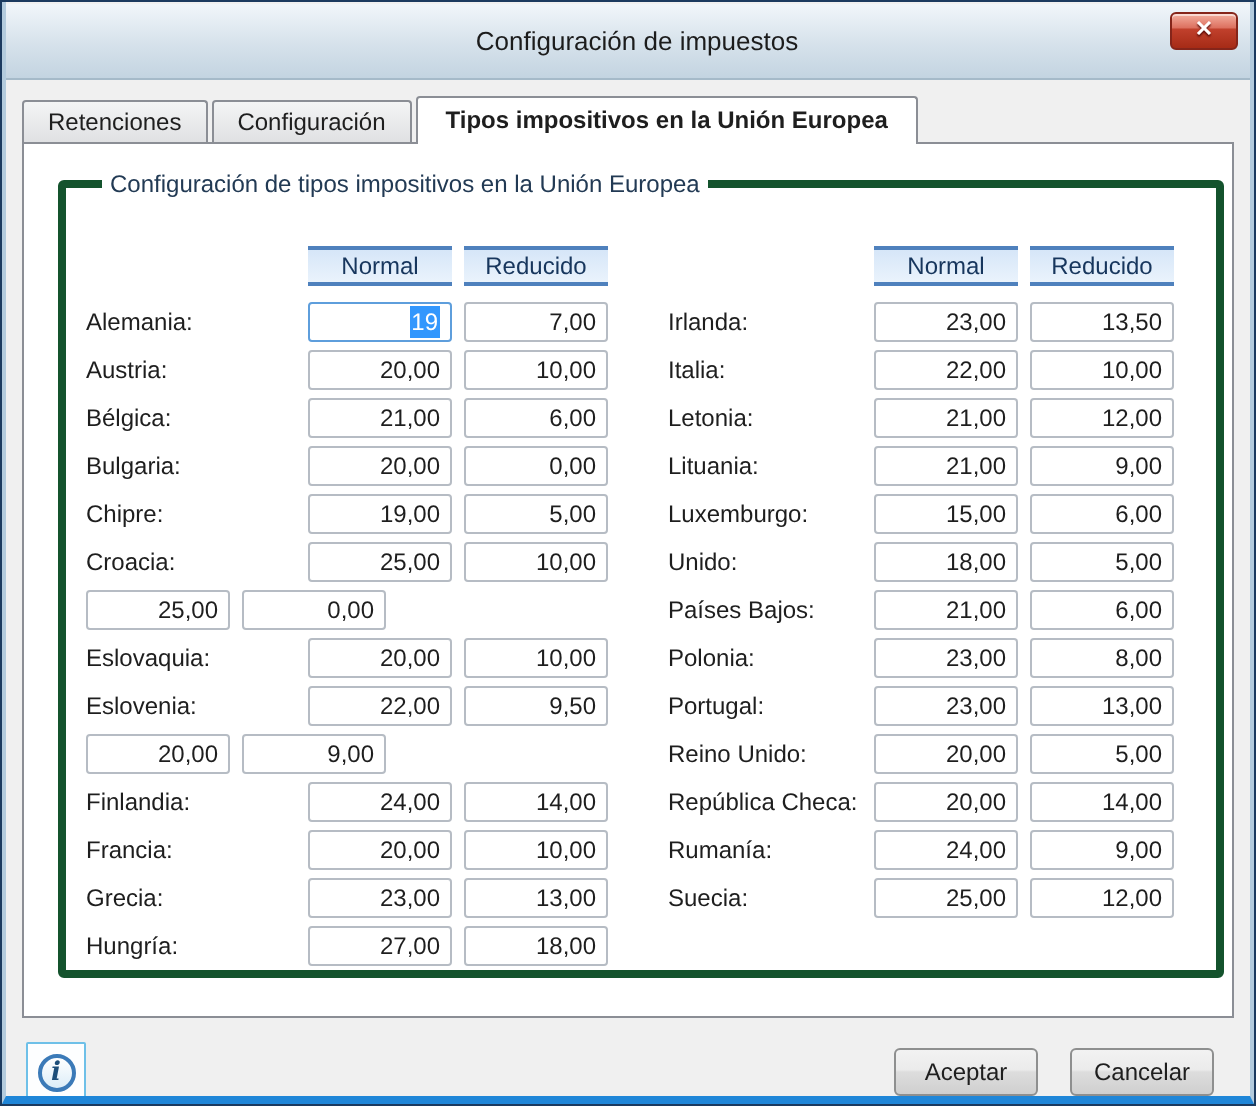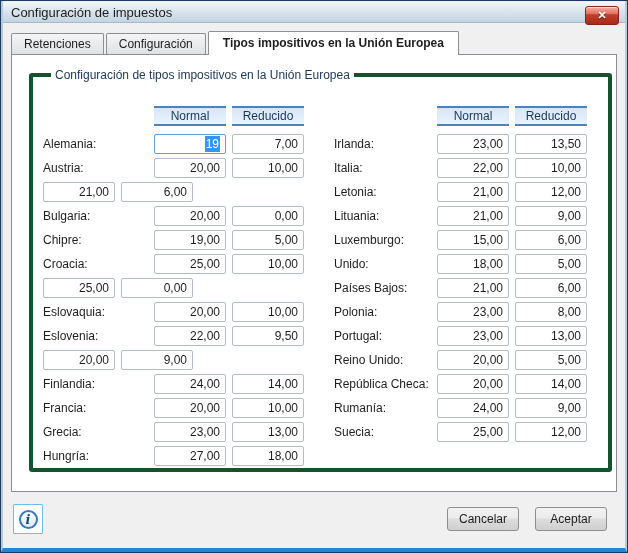--- a/index.html
+++ b/index.html
@@ -11,24 +11,24 @@
     background:#f0f0f0; border:1px solid #1b3a5f; overflow:hidden;
   }
   
   .frame-overlay {
     position:absolute; inset:0; pointer-events:none; z-index:50;
     border-left:2px solid #b3cbdd; border-right:2px solid #b3cbdd;
     border-bottom:4px solid #1f86d8;
   }
 
   .titlebar {
-    height:21px; margin:1px 1px 0 1px; position:relative;
+    height:38px; margin:1px 1px 0 1px; position:relative;
     background:linear-gradient(#f1f6fa, #d8e3ec 50%, #c3d4e1);
     border-bottom:1px solid #a5bac9;
-    display:flex; align-items:center; padding-left:9px;
+    display:flex; align-items:center; padding-left:9px;justify-content:center;
   }
   .title-text { color:#1c1c1c; font-size:13px; }
   .close-btn {
     position:absolute; top:4px; right:7px; width:34px; height:19px;
     border:1px solid #85251a; border-radius:3px;
     background:linear-gradient(#f3b0a0, #dd7160 40%, #c0402c 45%, #a62b16);
     box-shadow:inset 0 1px 0 rgba(255,255,255,.55);
     color:#fff; font-size:11px; font-weight:bold; line-height:17px; text-align:center;
     cursor:default; padding:0;
   }
@@ -162,20 +162,21 @@
                 <span class="label-l">Austria:</span>
                 <div class="textbox">
                   <span class="val">20,00</span>
                 </div>
                 <div class="textbox">
                   <span class="val">10,00</span>
                 </div>
               </div>
 
               <div class="row">
+                <span class="label-l">Bélgica:</span>
                 <div class="textbox">
                   <span class="val">21,00</span>
                 </div>
                 <div class="textbox">
                   <span class="val">6,00</span>
                 </div>
               </div>
 
               <div class="row">
                 <span class="label-l">Bulgaria:</span>
@@ -429,17 +430,17 @@
 
       </div>
     </fieldset>
   </div>
 
   <div class="footer">
     <button class="info-btn">
       <span class="info-glyph">i</span>
     </button>
     <div class="btn-group">
+      <button class="push-btn">Aceptar</button>
       <button class="push-btn">Cancelar</button>
-      <button class="push-btn">Aceptar</button>
     </div>
   </div>
 </div>
 
 </body></html>

